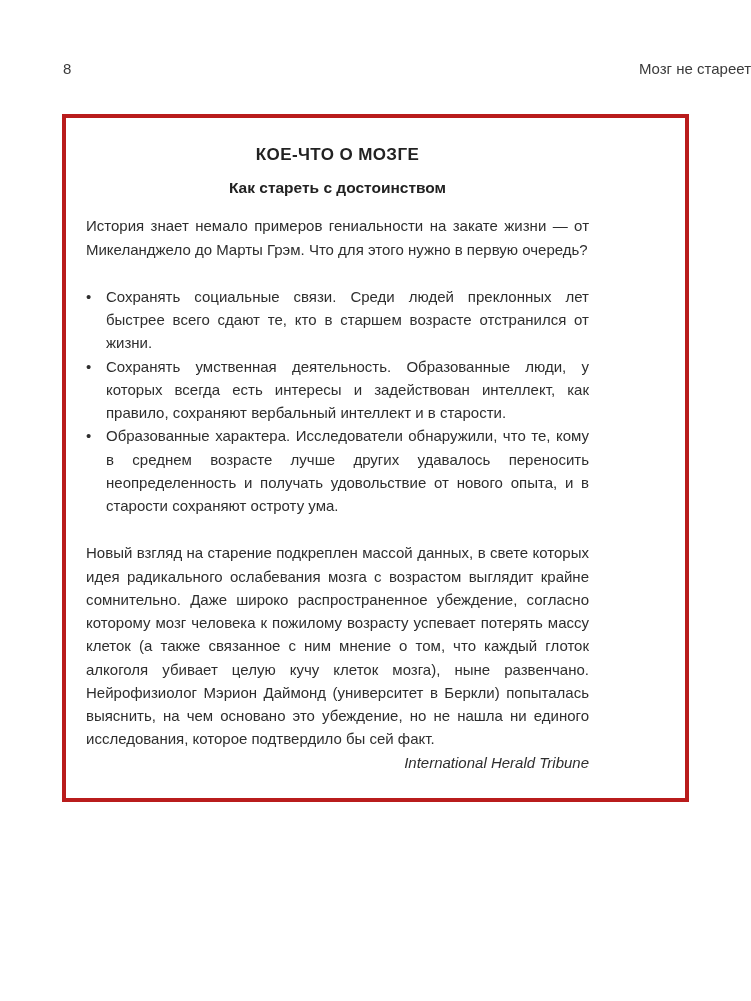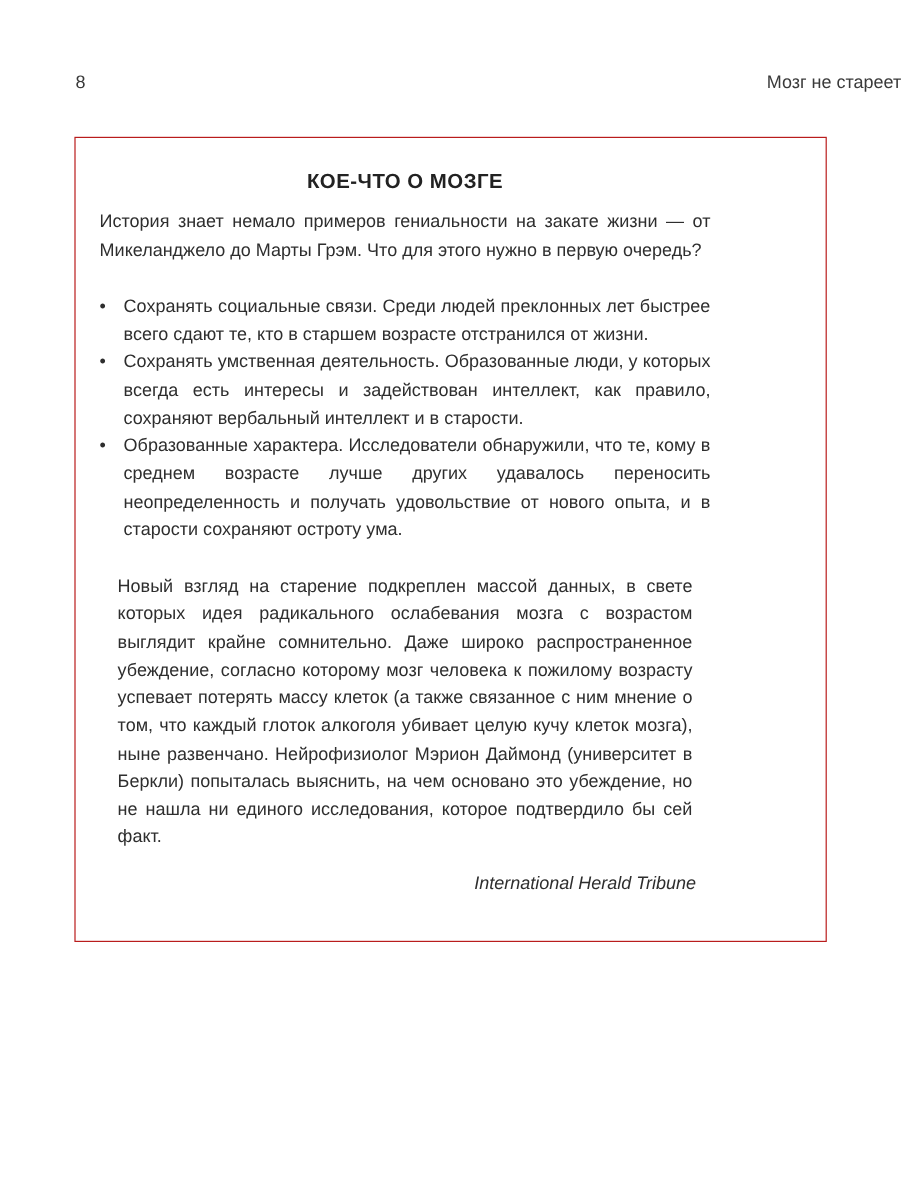--- a/index.html
+++ b/index.html
@@ -28,21 +28,21 @@
     position: absolute;
     left: 63px;
     top: 60px;
   }
   .running-title {
     display: block;
     text-align: right;
   }
   .text-box {
     margin: 34px 62px 0 62px;
-    border: 1px solid #b91c1c;
+    border: 4px solid #b91c1c;
     padding: 24px 96px 24px 20px;
     box-sizing: border-box;
     font-size: 15px;
     line-height: 1.55;
   }
   .box-title {
     margin: 0 0 8px 0;
     text-align: center;
     font-size: 17px;
     font-weight: 700;
@@ -75,42 +75,43 @@
     color: #2e2e2e;
   }
   .bullet-body {
     flex: 1;
     text-align: justify;
   }
   .bullet-body b {
     font-weight: 400;
   }
   .body-par {
-    margin: 15px;
+    margin: 0;
     text-align: justify;
   }
   .attribution {
-    margin: 12px;
+    margin: 0;
     text-align: right;
     font-style: italic;
   }
 </style>
 </head>
 <body>
 
 <div class="page">
 
   <header class="page-header">
     <span class="page-number">8</span>
     <span class="running-title">Мозг не стареет</span>
   </header>
 
   <section class="text-box">
 
     <h1 class="box-title">КОЕ-ЧТО О МОЗГЕ</h1>
+    <h2 class="box-subtitle">Как стареть с достоинством</h2>
 
     <p class="intro">История знает немало примеров гениальности на закате жизни — от Микеланджело до Марты Грэм. Что для этого нужно в первую очередь?</p>
 
     <ul class="bullets">
       <li class="bullet">
         <span class="marker">•</span>
         <span class="bullet-body"><b>Сохранять социальные связи.</b><span> Среди людей преклонных лет быстрее всего сдают те, кто в старшем возрасте отстранился от жизни.</span></span>
       </li>
       <li class="bullet">
         <span class="marker">•</span>

